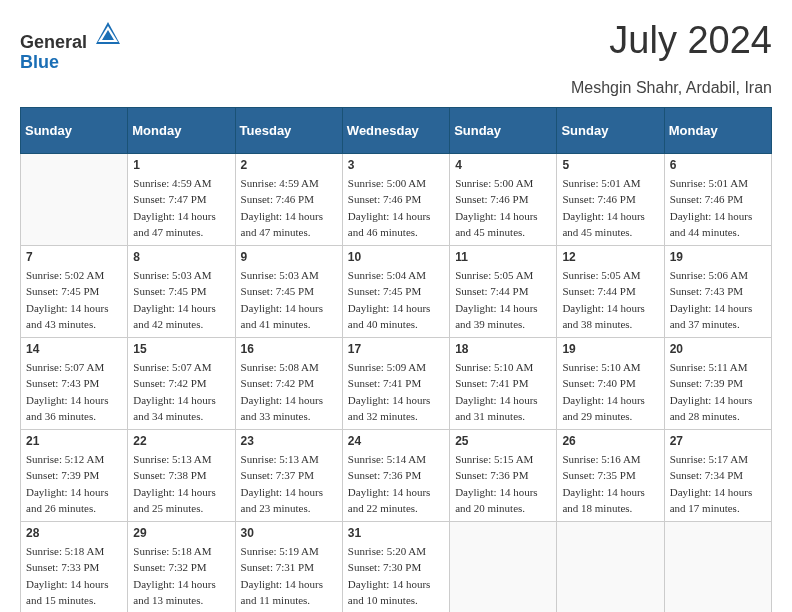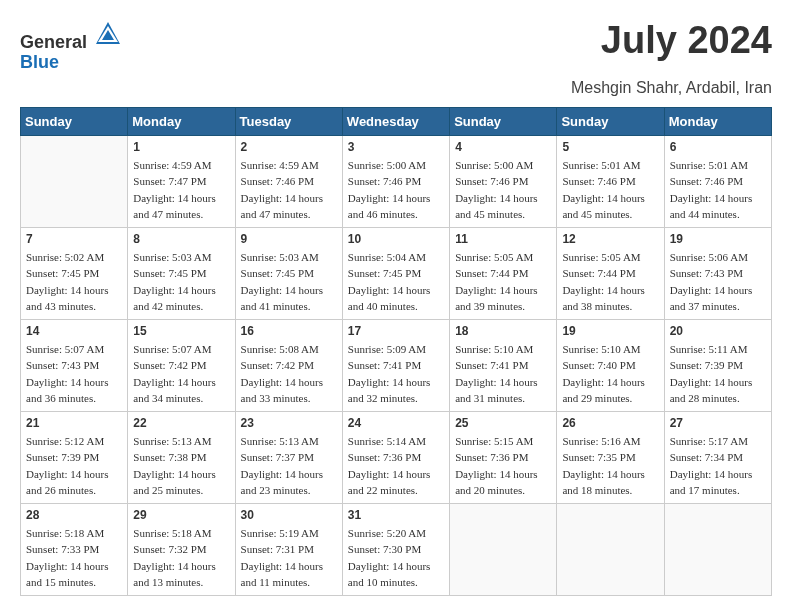--- a/index.html
+++ b/index.html
@@ -35,38 +35,38 @@
     .logo-icon {
       width: 28px;
       height: 28px;
       margin-left: 2px;
     }
     .title-area {
       text-align: right;
     }
     .month-title {
       font-size: 38px;
-      font-weight: bold;
+      font-weight: normal;
       color: #333;
       line-height: 1.1;
     }
     .location-title {
       font-size: 16px;
       color: #444;
       margin-top: 17px;
     }
     table {
       width: 100%;
       border-collapse: collapse;
       font-size: 11px;
     }
     thead tr th {
       background-color: #2a6496;
       color: #fff;
-      padding: 6px 4px;
+      padding: 15px 4px;
       text-align: left;
       font-size: 13px;
       font-weight: bold;
       border: 1px solid #1a5276;
     }
     tbody tr td {
       border: 1px solid #ccc;
       vertical-align: top;
       padding: 4px 5px;
       min-height: 80px;

